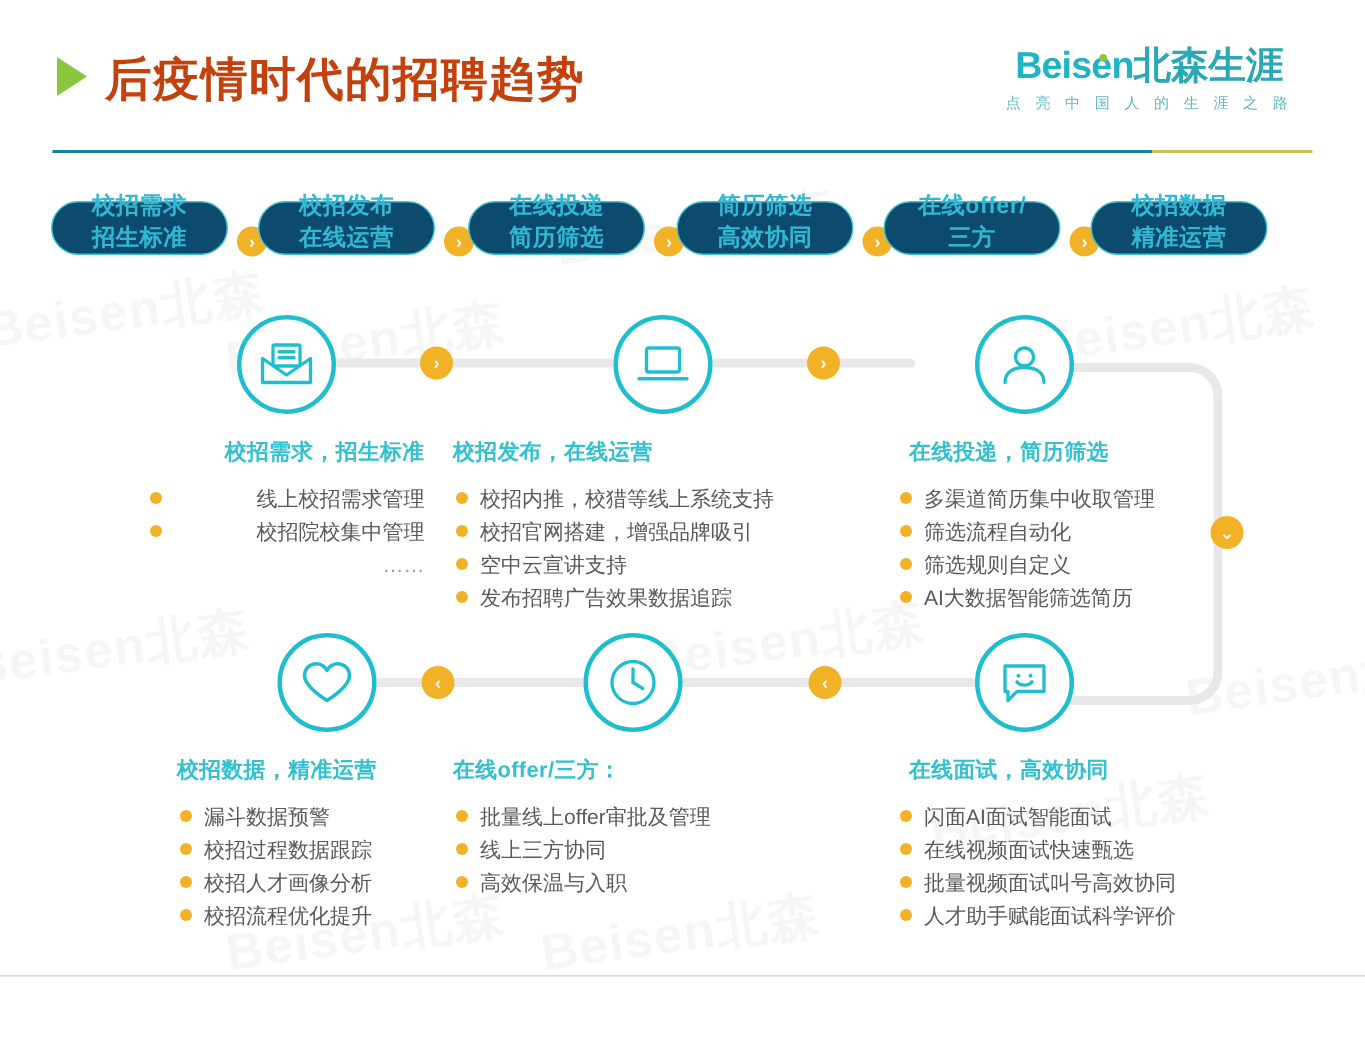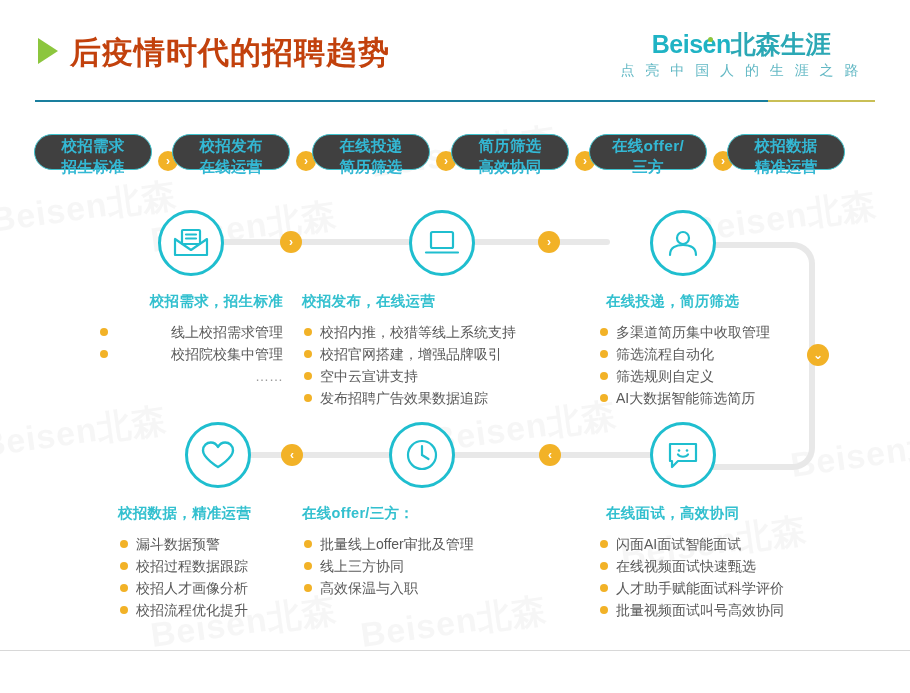--- a/index.html
+++ b/index.html
@@ -83,21 +83,21 @@
     display: inline-block;
     width: 5px; height: 5px;
     background: #8cc63e;
     border-radius: 50%;
     position: relative;
     top: -11px;
     left: -23px;
     margin-right: -5px;
   }
   #logo-tag {
-    font-size: 14px;
+    font-size: 10px;
     color: #62b8c4;
     letter-spacing: 3.5px;
     margin-top: 4px;
     white-space: nowrap;
     text-align: right;
   }
   
   #divider {
     position: absolute;
     left: 35px;
@@ -122,25 +122,25 @@
     width: 910px; height: 62px;
     z-index: 3;
   }
   .pill {
     position: absolute;
     top: 0;
     width: 118px;
     height: 36px;
     border: 1.6px solid #3ec2cd;
     border-radius: 27px;
-    background: #404040;
+    background: #0c4a6e;
     display: flex;
     flex-direction: column;
     align-items: center;
-    justify-content: flex-start;
+    justify-content: flex-end;
     box-sizing: border-box;
   }
   .pill span {
     font-size: 15.5px;
     font-weight: bold;
     color: #33b8d4;
     line-height: 21px;
     white-space: nowrap;
     letter-spacing: 0.3px;
   }
@@ -427,20 +427,20 @@
         <path d="M4 5 L30 5 L30 22 L12 22 L6 28 L6 22 L4 22 Z"></path>
         <circle cx="13" cy="11.5" r="1.3" fill="#1fbecf" stroke="none"></circle>
         <circle cx="21" cy="11.5" r="1.3" fill="#1fbecf" stroke="none"></circle>
         <path d="M12 15.5 C14 18.5 20 18.5 22 15.5"></path>
       </svg>
     </div>
     <div class="block-heading" style="margin-left:8px;">在线面试，高效协同</div>
     <ul class="block-list">
       <li><span class="dot"></span><span>闪面AI面试智能面试</span></li>
       <li><span class="dot"></span><span>在线视频面试快速甄选</span></li>
+      <li><span class="dot"></span><span>批量视频面试叫号高效协同</span></li>
       <li><span class="dot"></span><span>人才助手赋能面试科学评价</span></li>
-      <li><span class="dot"></span><span>批量视频面试叫号高效协同</span></li>
     </ul>
   </div>
 
   <div id="bottom-rule"></div>
 
 </div>
 
 </body></html>

